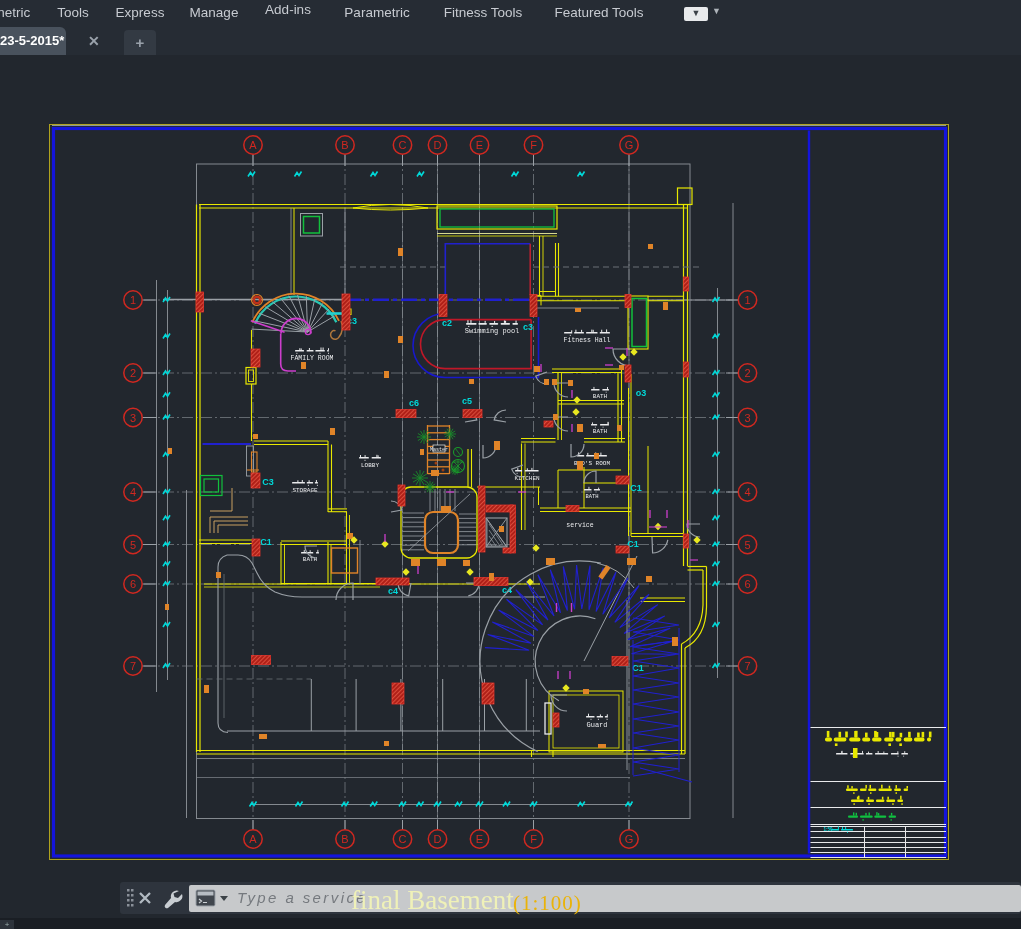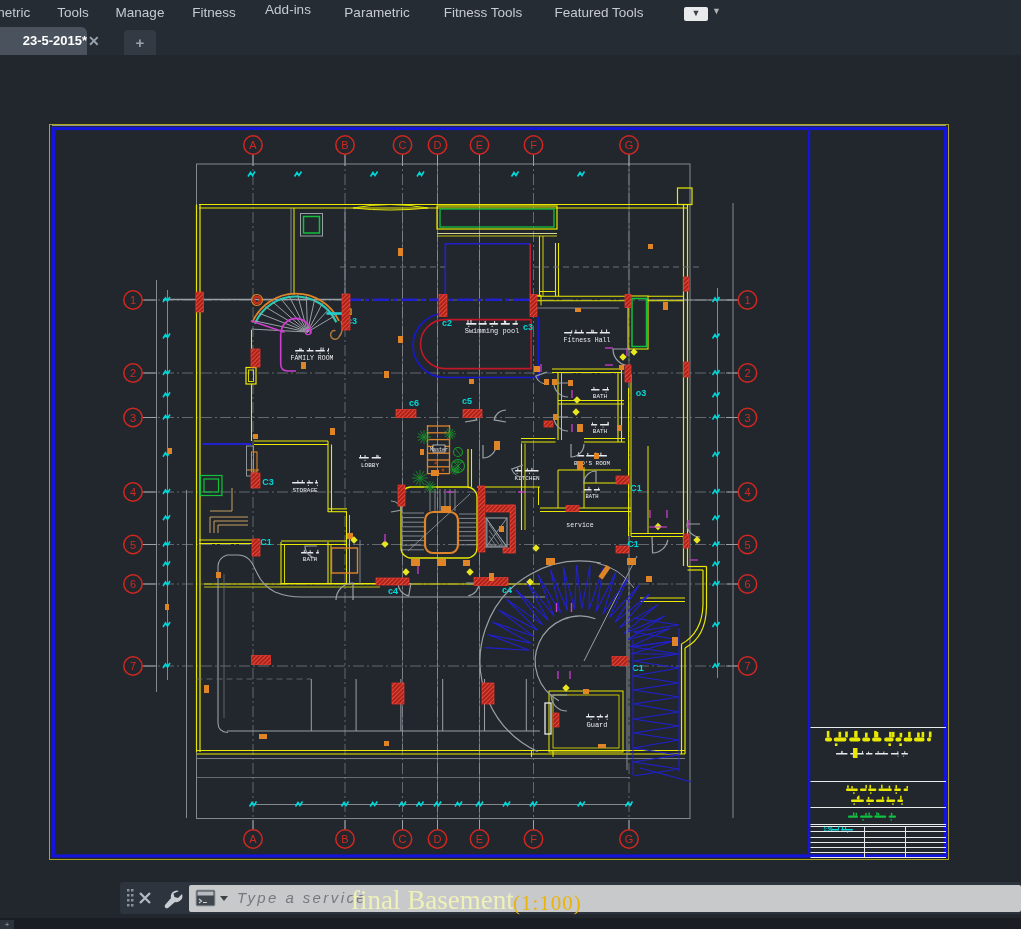--- a/index.html
+++ b/index.html
@@ -1,32 +1,32 @@
 <!DOCTYPE html>
 <html><head><meta charset="utf-8"><style>
 *{margin:0;padding:0;box-sizing:border-box}
 body{width:1021px;height:929px;background:#22272e;font-family:"Liberation Sans",sans-serif;overflow:hidden;position:relative}
 .menubar{position:absolute;left:0;top:0;width:1021px;height:27px;background:#262c34;color:#c7cbd1;font-size:13.5px}
 .tabbar{position:absolute;left:0;top:27px;width:1021px;height:28px;background:#262c34}
-.tab{position:absolute;left:0;top:0;width:87px;height:28px;background:#49525d;color:#fff;font-weight:bold;font-size:13px;line-height:28px;text-align:right;border-radius:0 6px 0 0}
+.tab{position:absolute;left:0;top:0;width:66px;height:28px;background:#49525d;color:#fff;font-weight:bold;font-size:13px;line-height:28px;text-align:left;border-radius:0 6px 0 0}
 .tabx{position:absolute;left:88px;top:6px;color:#9aa2ab;font-size:14px;font-weight:bold}
 .plus{position:absolute;left:124px;top:3px;width:32px;height:25px;background:#333a43;border-radius:4px 4px 0 0;color:#99a1aa;font-size:15px;font-weight:bold;text-align:center;line-height:25px}
 .canvas{position:absolute;left:0;top:55px;width:1021px;height:874px;background:#22272e}
 .dock{position:absolute;left:120px;top:882px;width:901px;height:32px;background:#2e343d;border-radius:3px}
 .cmdfield{position:absolute;left:189px;top:884.5px;width:832px;height:27px;background:#c7c9cb;border-radius:2px}
 .cmdtext{position:absolute;left:48px;top:4.5px;color:#75797e;font-size:15px;font-style:italic;letter-spacing:2.4px}
 .stencil{position:absolute;left:351px;top:885px;color:#eff1b8;font-family:"Liberation Serif",serif;font-size:27px;letter-spacing:0px;}
 .ghost{position:absolute;left:513px;top:891px;color:#eab308;font-family:"Liberation Serif",serif;font-size:21px;letter-spacing:1px}
 .bottombar{position:absolute;left:0;top:918px;width:1021px;height:11px;background:#1a1e24}
 </style></head><body>
 <div class="menubar">
     <span style="position:absolute;left:-35px;top:5px">Parametric</span>
     <span style="position:absolute;left:73px;top:5px;transform:translateX(-50%)">Tools</span>
-    <span style="position:absolute;left:140px;top:5px;transform:translateX(-50%)">Manage</span>
-    <span style="position:absolute;left:214px;top:5px;transform:translateX(-50%)">Fitness</span>
+    <span style="position:absolute;left:140px;top:5px;transform:translateX(-50%)">Express</span>
+    <span style="position:absolute;left:214px;top:5px;transform:translateX(-50%)">Manage</span>
     <span style="position:absolute;left:288px;top:2px;transform:translateX(-50%)">Add-ins</span>
     <span style="position:absolute;left:377px;top:5px;transform:translateX(-50%)">Parametric</span>
     <span style="position:absolute;left:483px;top:5px;transform:translateX(-50%)">Fitness Tools</span>
     <span style="position:absolute;left:599px;top:5px;transform:translateX(-50%)">Featured Tools</span>
 <span style="position:absolute;left:684px;top:7px;width:24px;height:14px;background:#e8eaec;border-radius:2px;text-align:center;line-height:13px;color:#3c4248;font-size:9px">▼</span>
 <span style="position:absolute;left:712px;top:6px;color:#aeb4ba;font-size:9px">▼</span>
 </div>
 <div class="tabbar">
     <div class="tab">23-5-2015*</div>
     <div class="tabx">✕</div>

